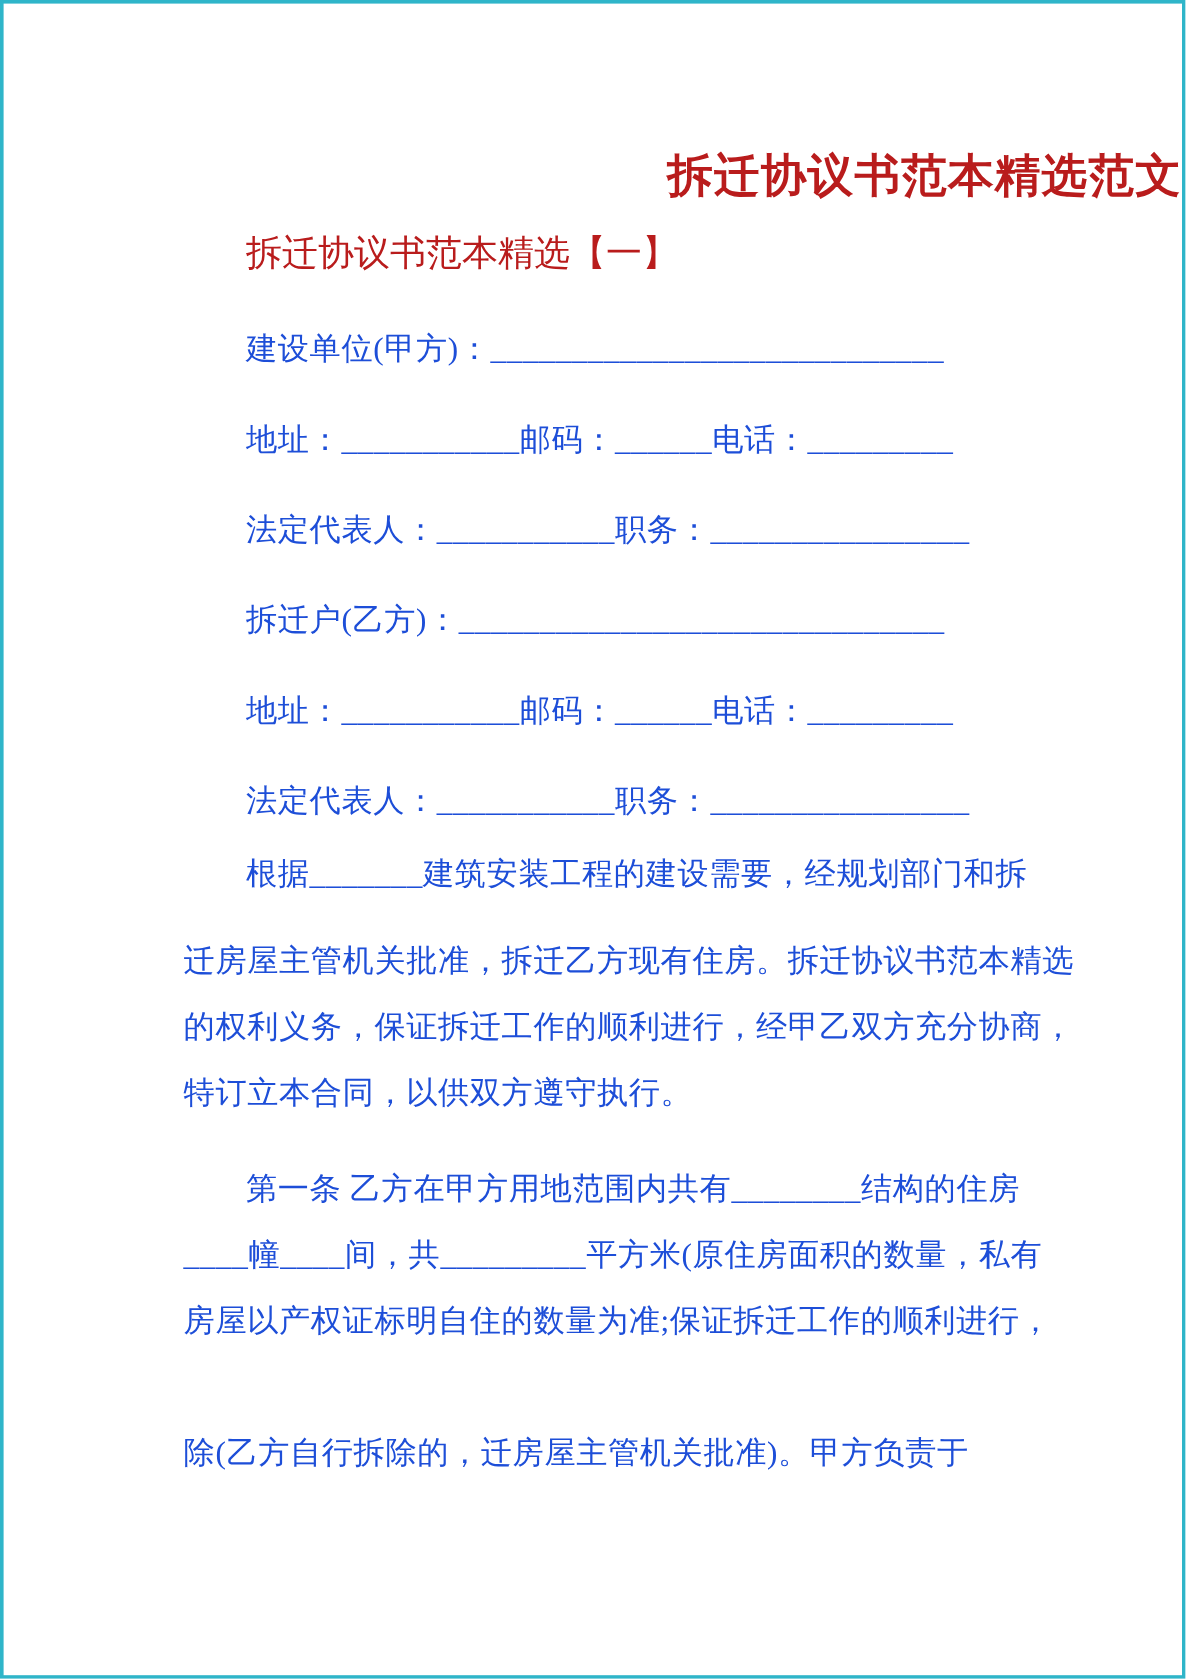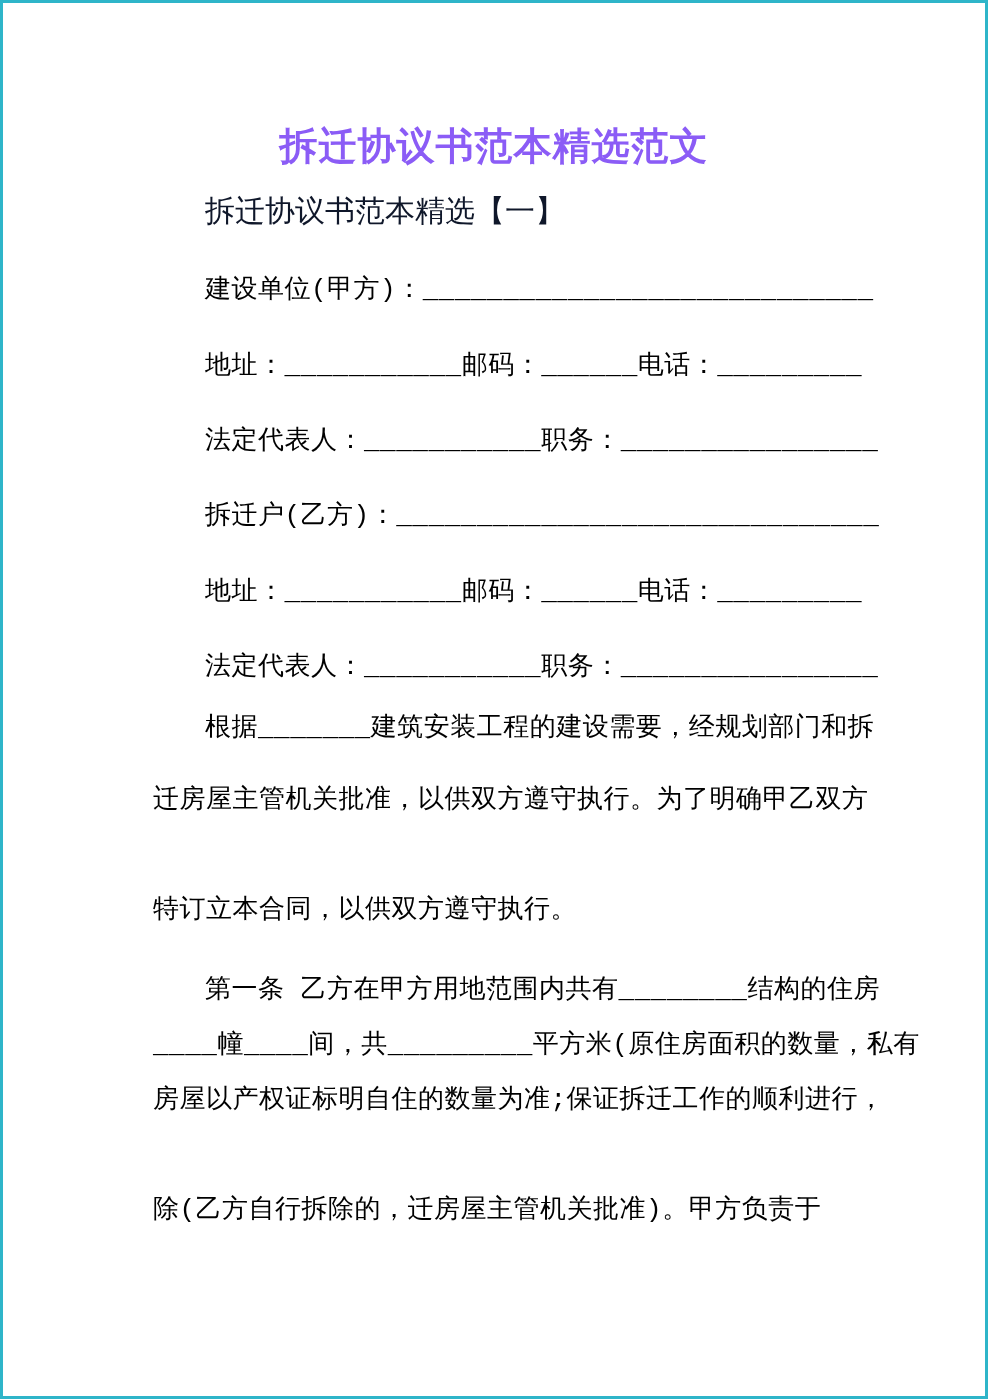--- a/index.html
+++ b/index.html
@@ -13,73 +13,73 @@
     height: 1399px;
     background: #ffffff;
     box-sizing: border-box;
     border: 3px solid #2FB5C9; 
     overflow: hidden;
     font-family: "Liberation Serif", "DejaVu Serif", serif;
   }
   .line {
     position: absolute;
     white-space: pre;
-    color: #000000;
+    color: #1d4ed8;
     font-size: 26px;
     line-height: 1.2;
     letter-spacing: 0.5px;
-    font-family: Liberation Mono, monospace;
   }
   .doc-title {
     position: absolute;
     top: 118px;
     left: 0;
     width: 100%;
     text-align: center;
     font-size: 38px;
     font-weight: bold;
     letter-spacing: 1px;
     white-space: pre;
   }
   .doc-subtitle {
     position: absolute;
     top: 188px;
     left: 202px;
     font-size: 30px;
-    color: #0f172a;
+    color: #b91c1c;
     white-space: pre;
   }
   .indent { left: 202px; }
   .flush  { left: 150px; }
 </style>
 </head>
 <body>
 
 <div class="page" style="border-color: rgb(47, 181, 201);">
 
-  <div class="doc-title" style="color: #8b5cf6;">拆迁协议书范本精选范文</div>
+  <div class="doc-title" style="color: #b91c1c; text-align: right;">拆迁协议书范本精选范文</div>
 
   <div class="doc-subtitle">拆迁协议书范本精选【一】</div>
 
   <div class="line indent" style="top:272px">建设单位(甲方)：____________________________</div>
 
   <div class="line indent" style="top:348px">地址：___________邮码：______电话：_________</div>
 
   <div class="line indent" style="top:423px">法定代表人：___________职务：________________</div>
 
   <div class="line indent" style="top:498px">拆迁户(乙方)：______________________________</div>
 
   <div class="line indent" style="top:574px">地址：___________邮码：______电话：_________</div>
 
   <div class="line indent" style="top:649px">法定代表人：___________职务：________________</div>
 
   <div class="line indent" style="top:710px">根据_______建筑安装工程的建设需要，经规划部门和拆</div>
 
-  <div class="line flush" style="top:782px">迁房屋主管机关批准，以供双方遵守执行。为了明确甲乙双方</div>
+  <div class="line flush" style="top:782px">迁房屋主管机关批准，拆迁乙方现有住房。拆迁协议书范本精选</div>
 
+  <div class="line flush" style="top:837px">的权利义务，保证拆迁工作的顺利进行，经甲乙双方充分协商，</div>
 
   <div class="line indent" style="top:972px">第一条 乙方在甲方用地范围内共有________结构的住房</div>
 
   <div class="line flush" style="top:892px">特订立本合同，以供双方遵守执行。</div>
 
   <div class="line flush" style="top:1027px">____幢____间，共_________平方米(原住房面积的数量，私有</div>
 
   <div class="line flush" style="top:1082px">房屋以产权证标明自住的数量为准;保证拆迁工作的顺利进行，</div>
 
 

